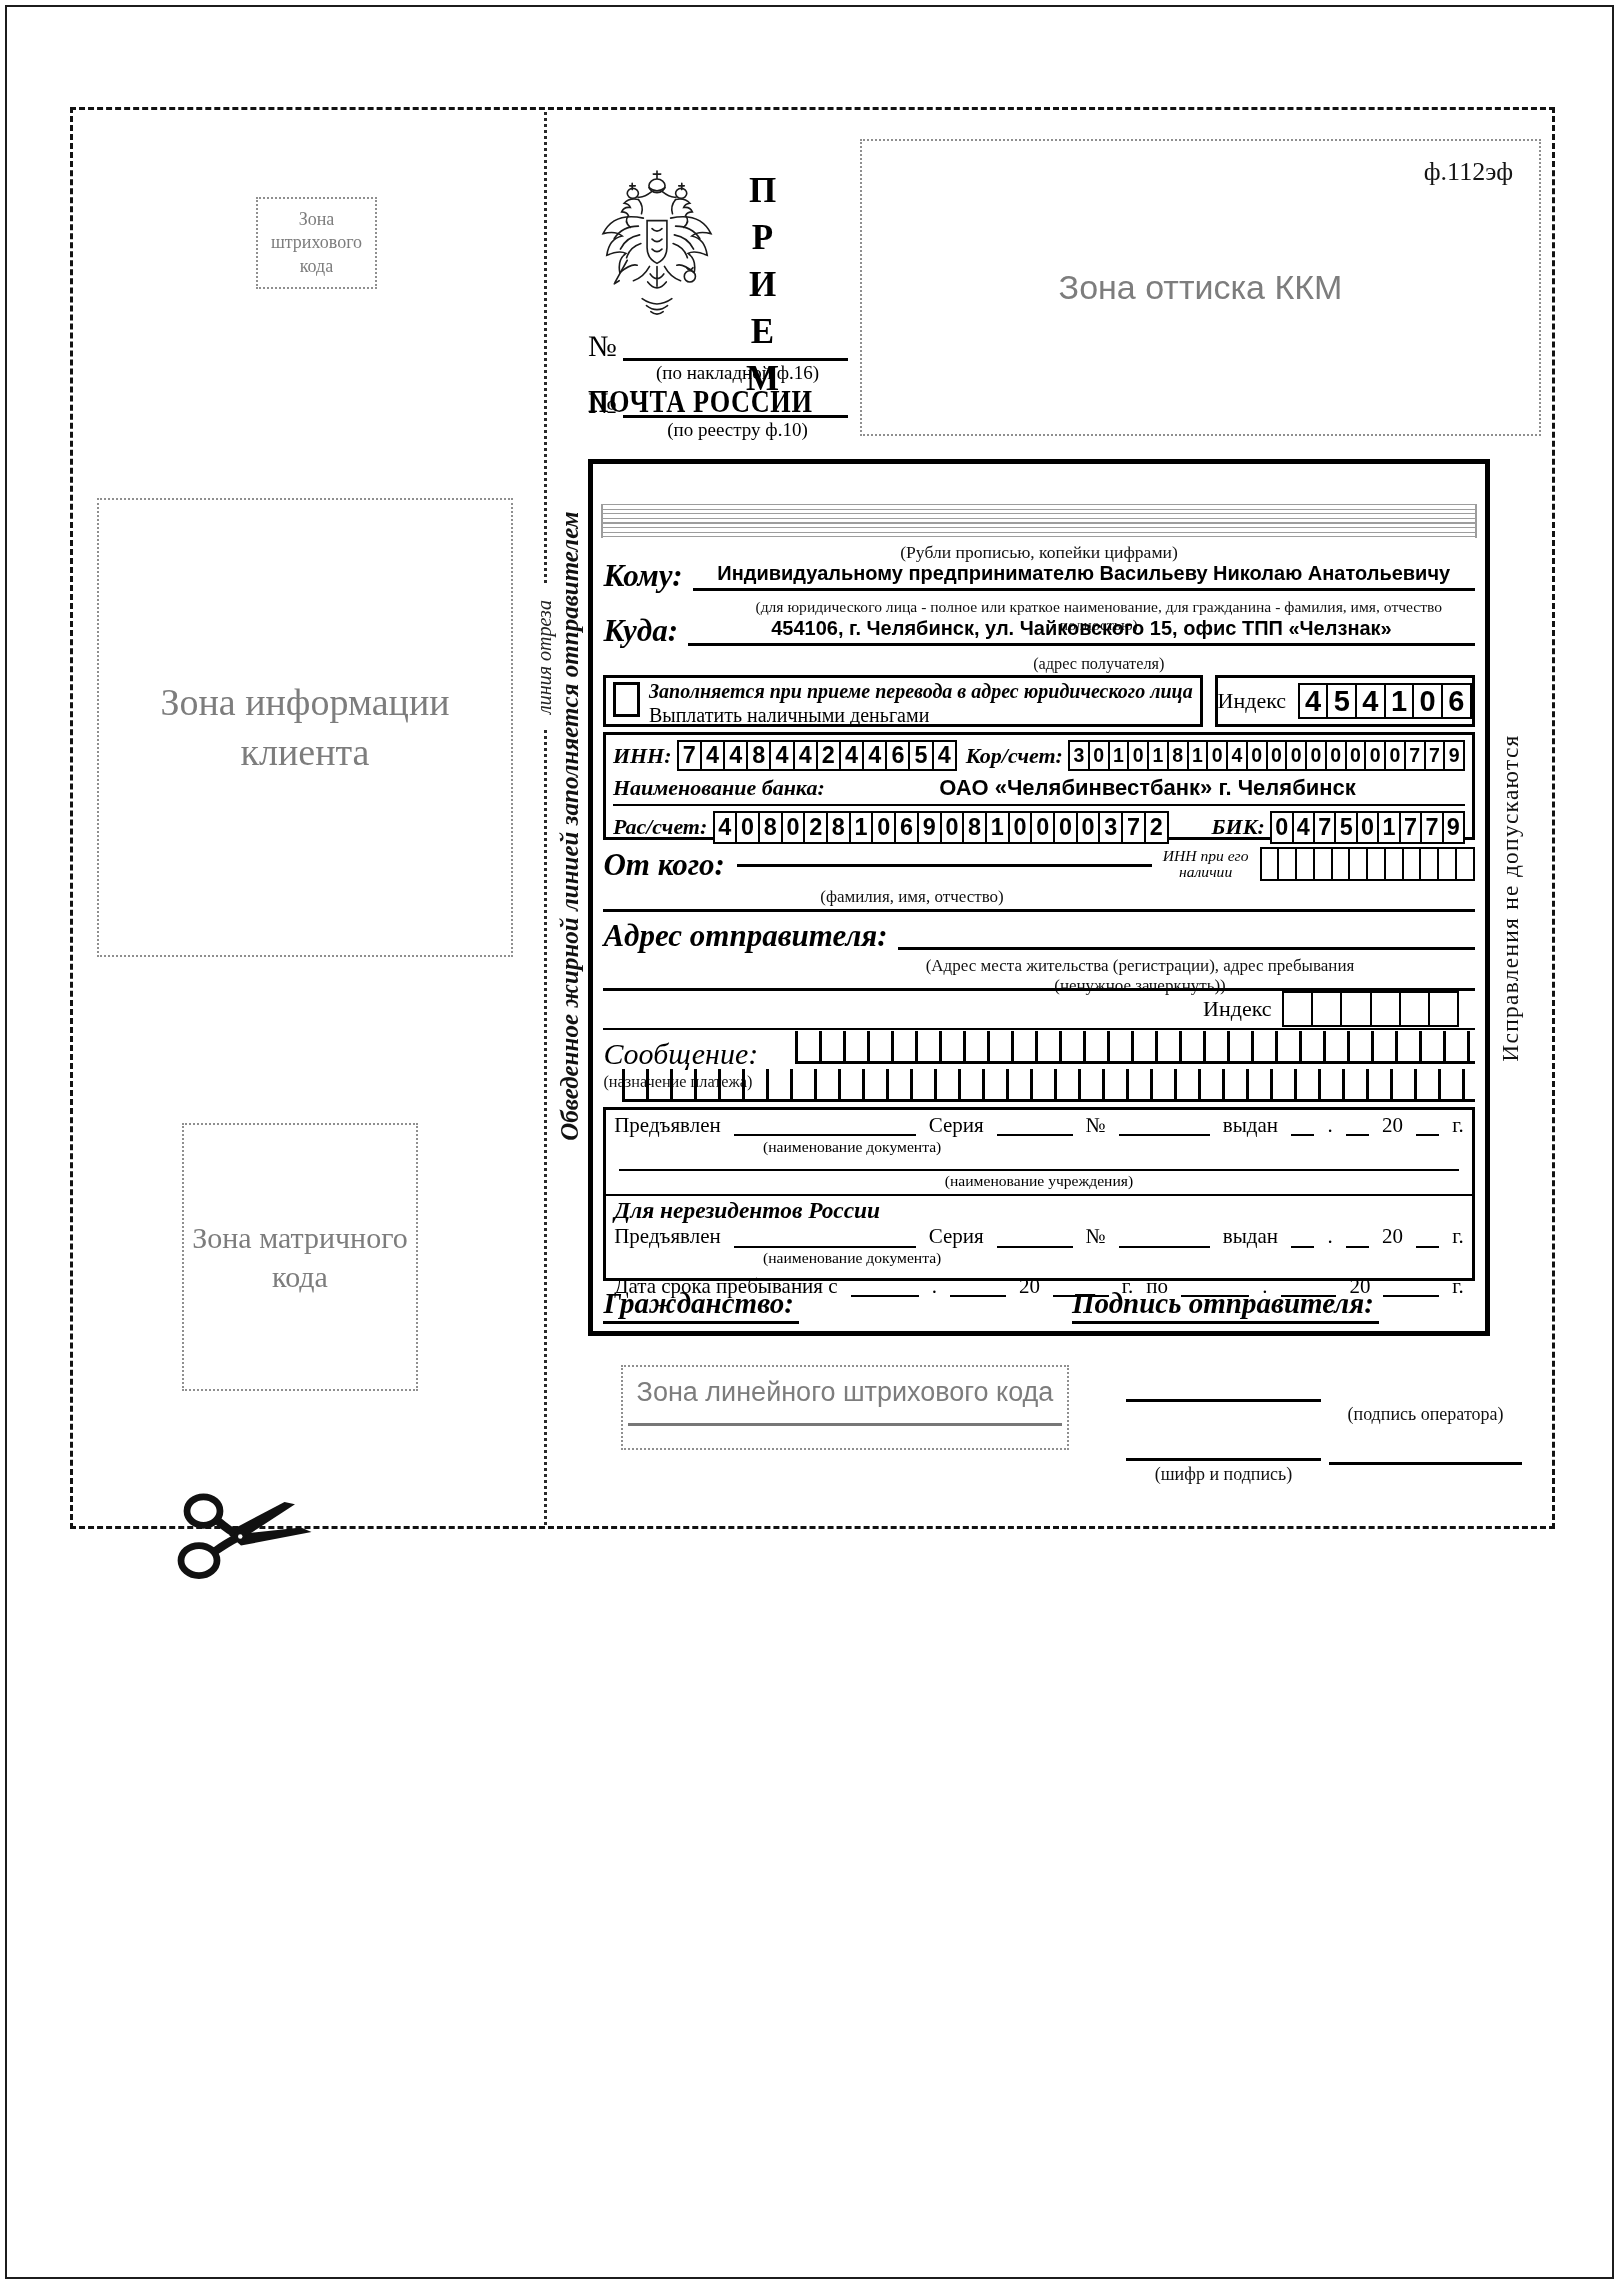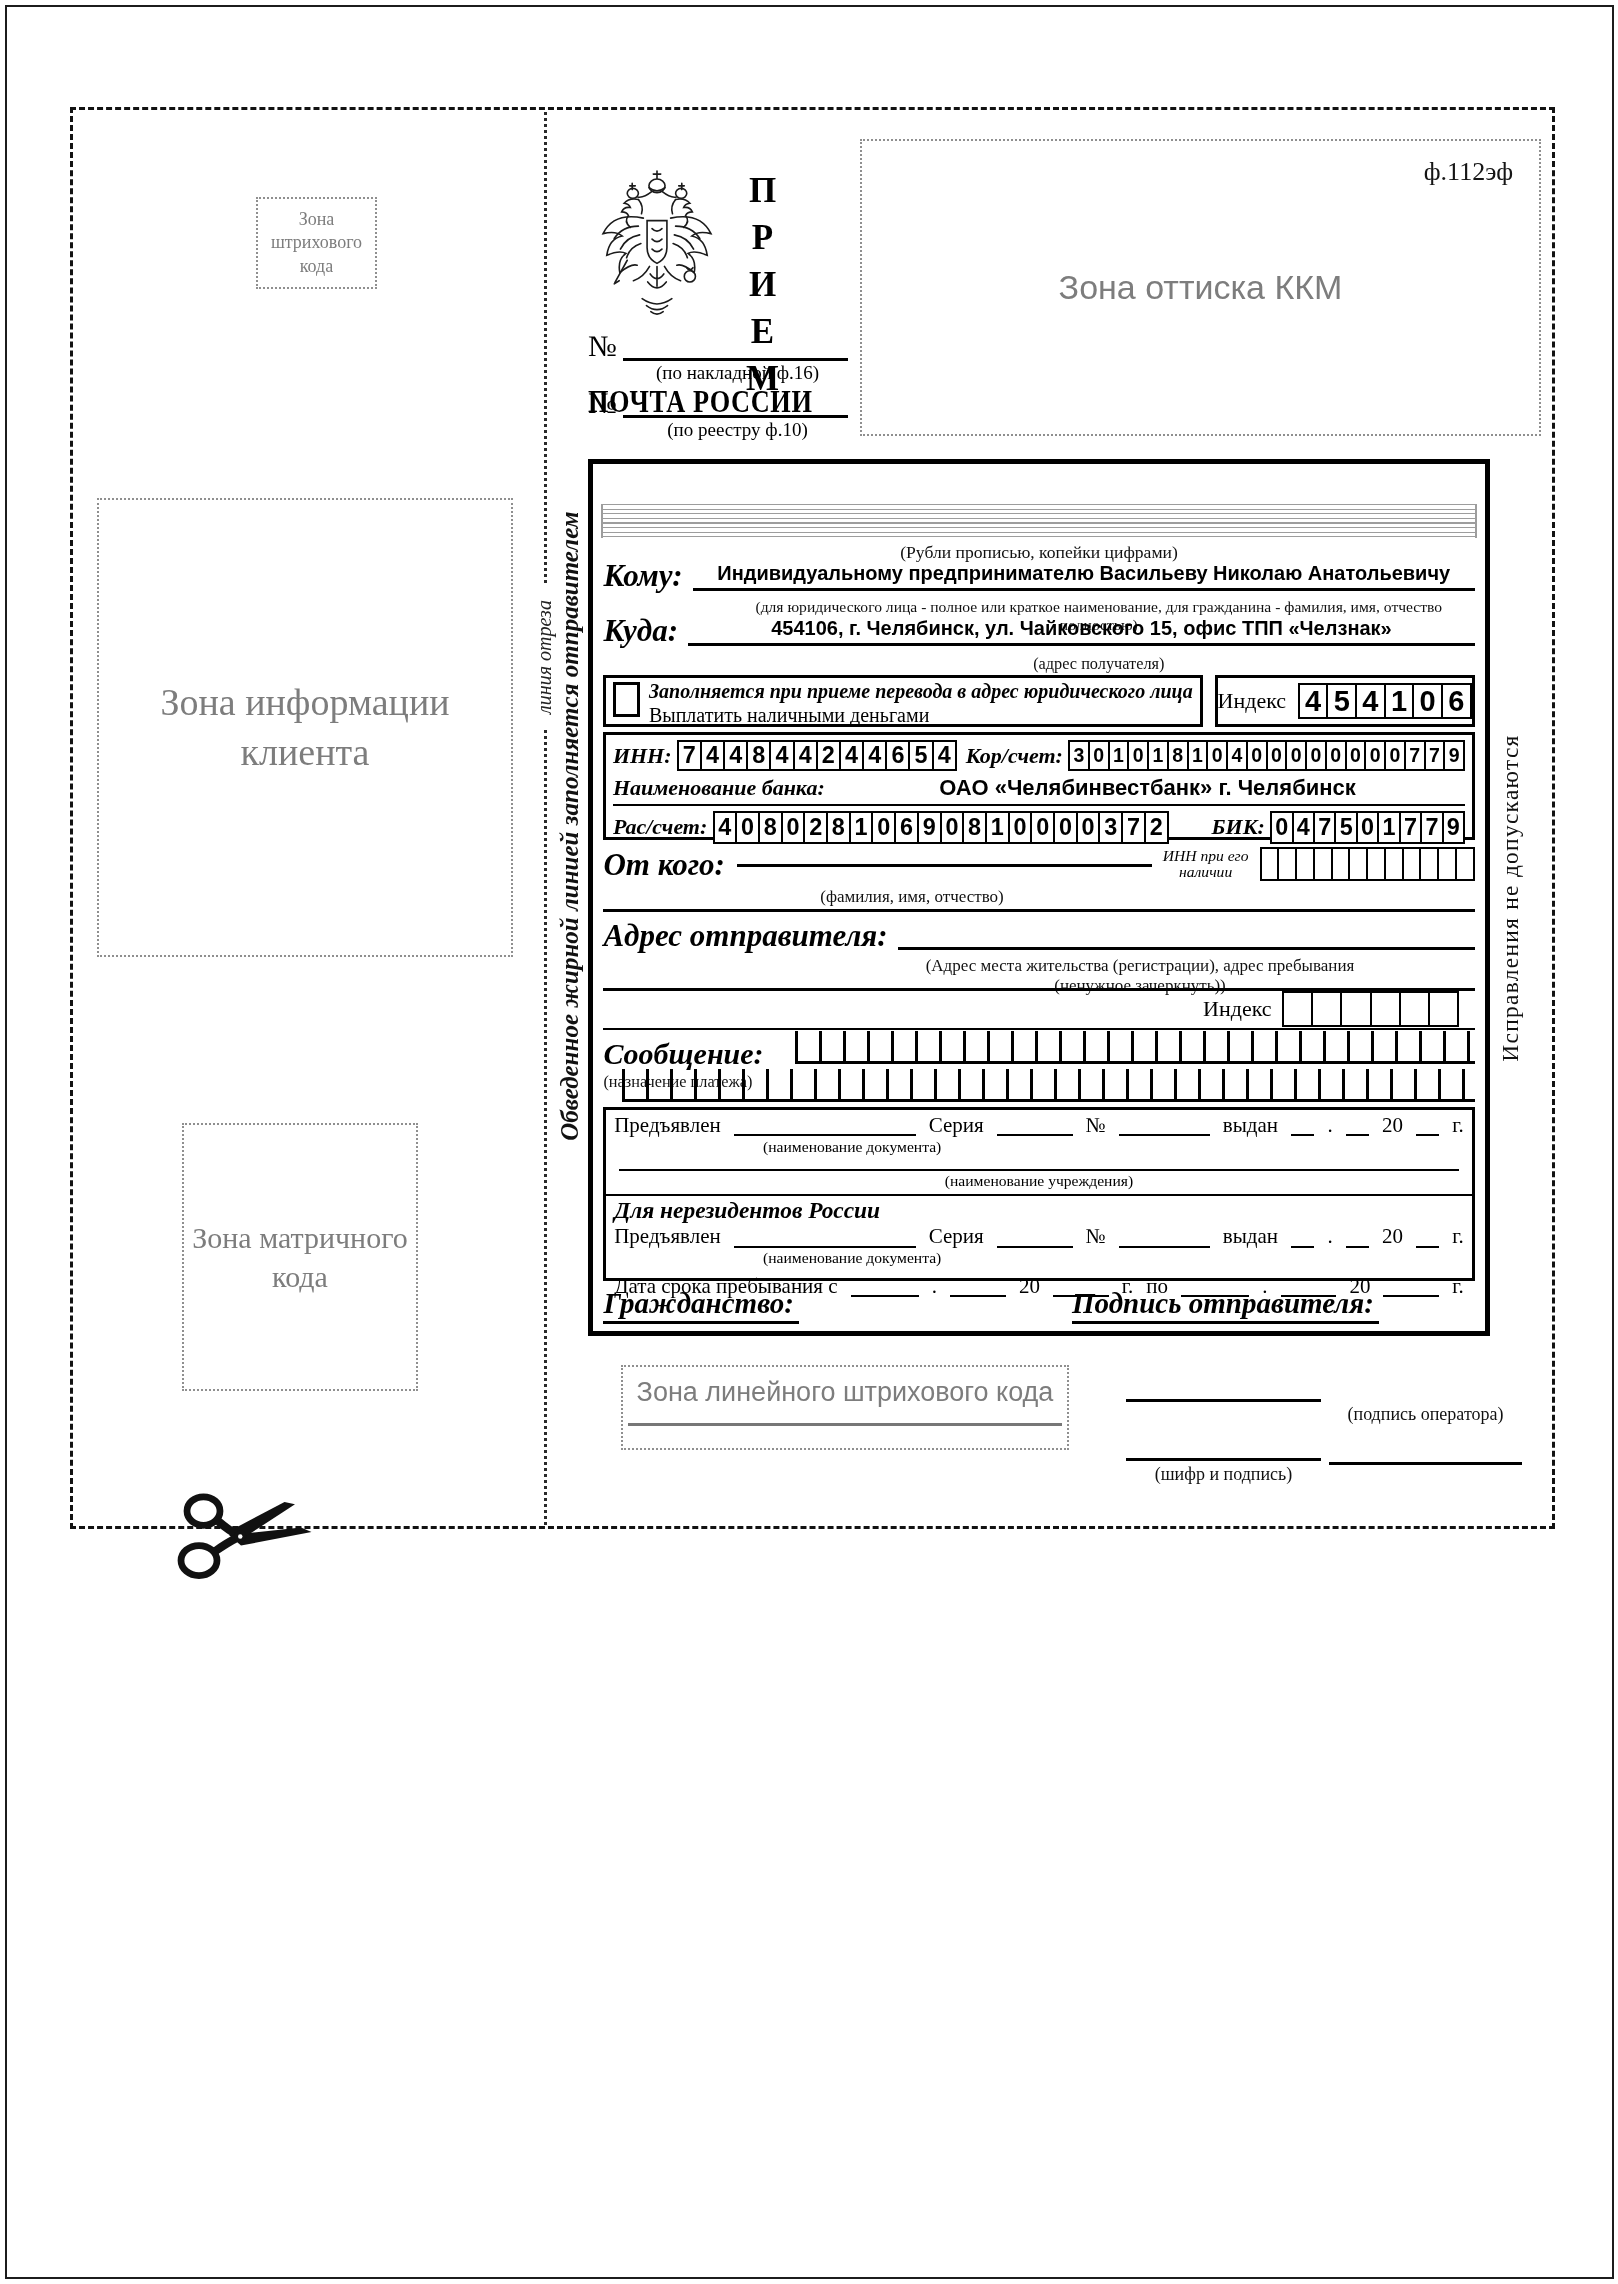--- a/index.html
+++ b/index.html
@@ -106,21 +106,21 @@
   .f-hr{top:445px;left:10.4px;right:10.4px;border-top:3.3px solid #000}
   .f-addrline{top:456px;left:10.4px;right:10.4px;display:flex;align-items:flex-end}
   .f-addrline .fill-line{margin-bottom:1.3px}
   .f-addr-cap{top:492px;left:293px;width:508px;font-size:17px}
   .f-line2{top:524px;left:10.4px;right:10.4px;border-top:3.3px solid #000}
   .f-line3{top:564px;left:10.4px;right:10.4px;border-top:2.6px solid #000}
   .f-index2{top:527px;right:26px;display:flex;align-items:center;gap:10.4px;z-index:2}
   .f-index2 .f-index-label{font-size:22px}
   .cb-index2{width:177px;height:36px;position:relative;z-index:2}
 
-  .f-msg-label{top:573px;left:10.4px;font-style:italic;font-weight:bold;font-size:30px}
+  .f-msg-label{top:573px;left:10.4px;font-style:italic;font-weight:normal;font-size:30px}
   .f-msg-cap{top:608px;left:10.4px;font-size:16.3px}
   .comb{height:33px;border-bottom:3.3px solid #000;
         background:repeating-linear-gradient(90deg,#000 0 2.6px,transparent 2.6px 24px)}
   .f-comb1{top:567px;left:202px;right:10.4px}
   .f-comb2{top:605px;left:29px;right:10.4px}
 
   .f-doc{top:643px;left:10.4px;right:10.4px;height:174px;border:3.9px solid #000;padding:2.6px 7.8px}
   .fd-row{display:flex;align-items:flex-end;justify-content:space-between;font-size:21px;white-space:nowrap;gap:13px}
   .fd-row .fill-line{height:6.5px;border-bottom-width:2.6px;margin-bottom:1.3px}
   .w360{width:234px}.w150{width:98px}.w180{width:117px}.w46{width:30px}

